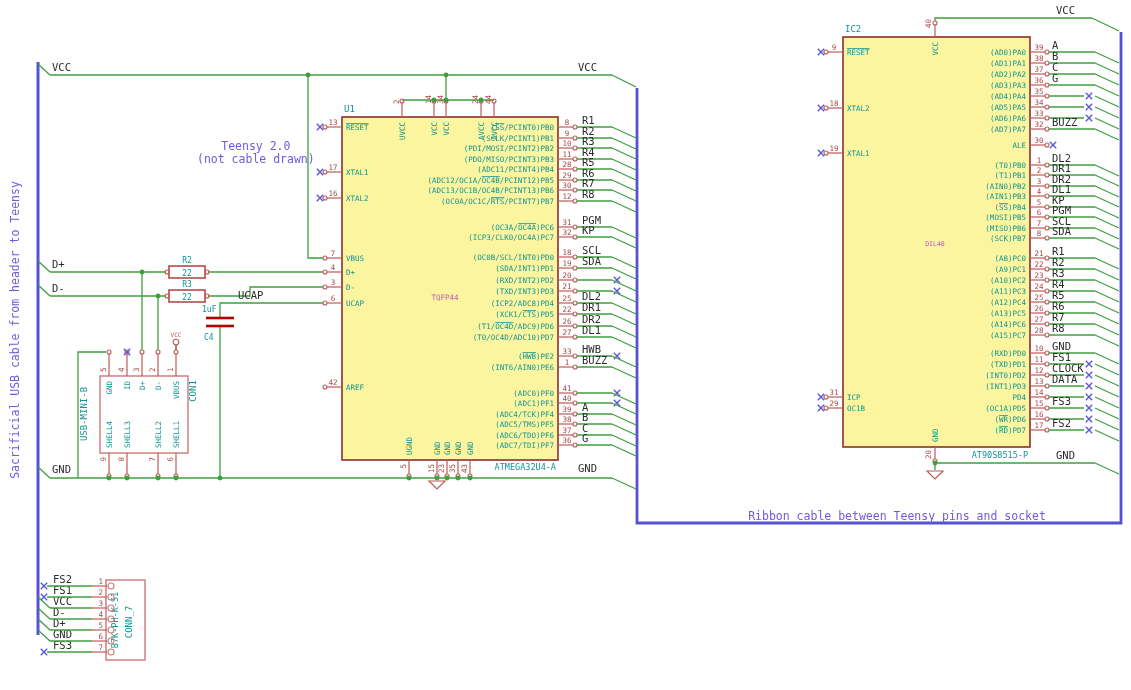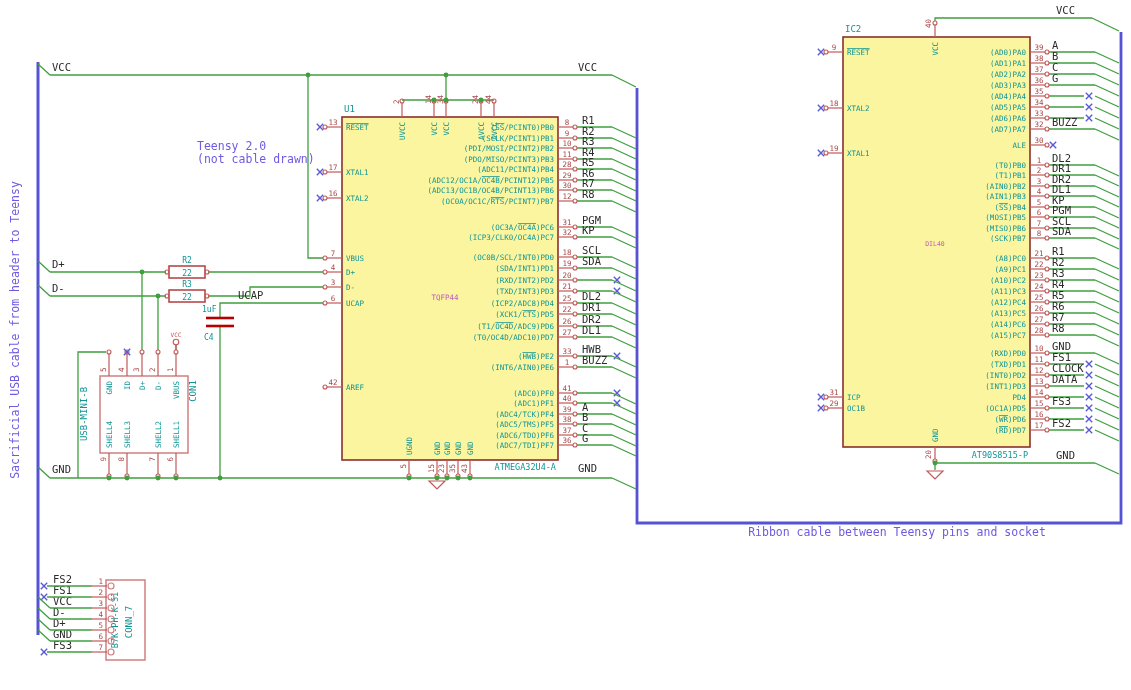--- a/index.html
+++ b/index.html
@@ -747,18 +747,18 @@
       <polyline points="38,619 50,630" fill="none" stroke="#3f9f3f" stroke-width="1.3"></polyline>
       <polyline points="50,641 92,641" fill="none" stroke="#3f9f3f" stroke-width="1.3"></polyline>
       <polyline points="38,630 50,641" fill="none" stroke="#3f9f3f" stroke-width="1.3"></polyline>
       <polyline points="47,652 92,652" fill="none" stroke="#3f9f3f" stroke-width="1.3"></polyline>
       <circle cx="308" cy="75" r="2.4" fill="#3f9f3f"></circle>
       <circle cx="446" cy="75" r="2.4" fill="#3f9f3f"></circle>
       <circle cx="142" cy="272" r="2.4" fill="#3f9f3f"></circle>
       <circle cx="158" cy="296" r="2.4" fill="#3f9f3f"></circle>
     </svg>
   <div class="note note-vert" style="left:15px;top:330px;">Sacrificial USB cable from header to Teensy</div>
-  <div class="note" style="left:197px;top:140px;">
+  <div class="note" style="left:197px;top:140px;text-align:center;">
     <div>Teensy 2.0</div>
     <div>(not cable drawn)</div>
   </div>
-  <div class="note note-center" style="left:897px;top:516px;margin-top:16px;">Ribbon cable between Teensy pins and socket</div>
+  <div class="note note-center" style="left:897px;top:516px;">Ribbon cable between Teensy pins and socket</div>
 </div>
 
 </body></html>

